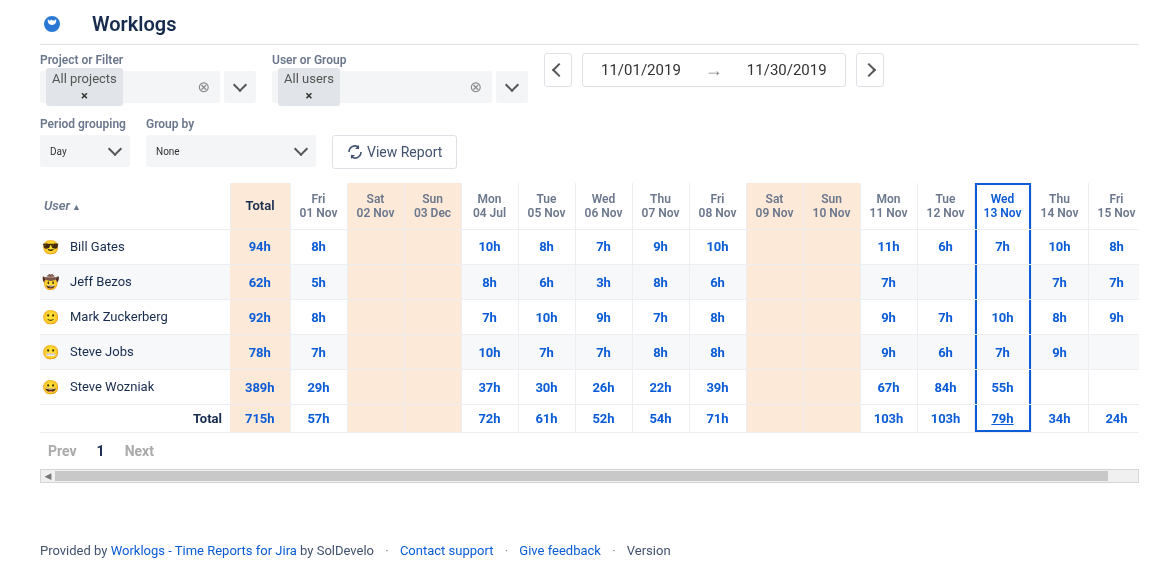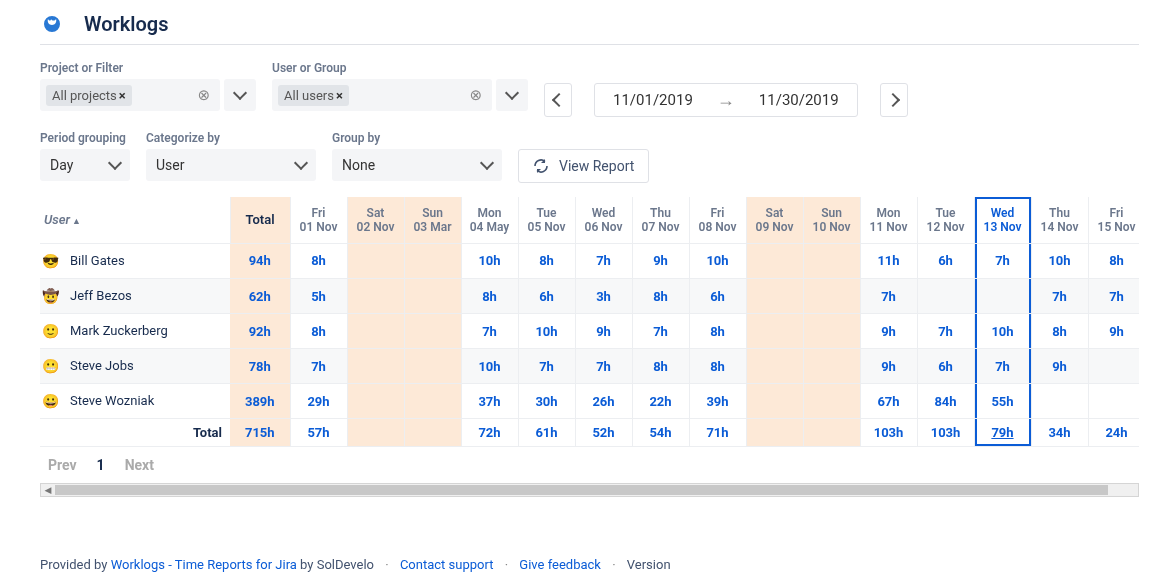--- a/index.html
+++ b/index.html
@@ -9,24 +9,24 @@
     font-size: 14px;
     color: #172b4d;
     background: #fff;
     width: 1159px;
     overflow: hidden;
   }
   .page { padding: 12px 20px 0 40px; }
   .title-row {
     display: flex;
     align-items: center;
-    gap: 20px;
+    gap: 28px;
     border-bottom: 1px solid #dfe1e6;
     padding-bottom: 8px;
-    margin-bottom: 16px;
+    margin-bottom: 8px;
   }
   .logo {
     width: 24px; height: 24px;
     display: inline-flex; align-items: center; justify-content: center;
   }
   .title-text {
     font-size: 20px;
     font-weight: 600;
     color: #172b4d;
   }
@@ -51,35 +51,36 @@
   }
   .chip {
     background: #e1e4e8;
     border-radius: 3px;
     padding: 3px 6px;
     display: inline-flex;
     align-items: center;
     gap: 2px;
     font-size: 13px;
     color: #555;
+    flex-direction: column;
   }
   .chip-x { font-weight: 700; cursor: pointer; color:#333; }
   .clear-icon { color:#888; cursor:pointer; font-weight:400; font-size:15px; padding:0 4px;}
   .dd-btn {
     background: #f4f5f7;
     border-radius: 3px;
     width: 32px; height: 32px;
     display: inline-flex; align-items: center; justify-content: center;
     cursor: pointer;
   }
   .chev { width: 10px; height: 10px; border-right: 2px solid #555; border-bottom: 2px solid #555; transform: rotate(45deg); margin-top:-4px; }
   .chev.left { transform: rotate(135deg); margin:0; margin-left:2px; }
   .chev.right { transform: rotate(-45deg); margin:0; margin-right:2px;}
   .date-range {
-    display: flex; align-items: center; gap: 22px; margin-top: 22px;
+    display: flex; align-items: center; gap: 10px;
   }
   .nav-btn {
     width: 28px; height: 34px;
     border:1px solid #dfe1e6;
     display:flex; align-items:center; justify-content:center;
     border-radius:3px; cursor:pointer;
     background:#fff;
   }
   .date-box {
     border:1px solid #dfe1e6;
@@ -91,29 +92,29 @@
     color:#333;
   }
   .date-arrow { color:#888; font-size:18px; }
   .select {
     background:#f4f5f7;
     border-radius:3px;
     height:32px;
     display:flex; align-items:center; justify-content:space-between;
     padding:0 10px;
     cursor:pointer;
-    font-size:14px;
+    font-size:10px;
     color:#333;
   }
   .select.sm { width: 90px; }
   .select.md { width: 170px; }
   .view-report-btn {
     border:1px solid #dfe1e6;
     height:34px;
-    display:inline-flex; align-items:center; gap:10px;
+    display:inline-flex; align-items:center; gap:4px;
     padding:0 14px;
     border-radius:3px; cursor:pointer;
     color:#42526e;
     font-size:14px;
   }
   .refresh-icon { width:16px; height:16px; }
 
   .table-wrap {
     margin-top: 14px;
     overflow: hidden;
@@ -266,27 +267,20 @@
           </div>
       </div>
     </div>
   </div>
 
   <div class="filter-row">
     <div class="filter-block">
       <span class="filter-label">Period grouping</span>
       <div class="select sm">
         <span>Day</span>
-        <span class="chev"></span>
-      </div>
-    </div>
-    <div class="filter-block">
-      <span class="filter-label">Categorize by</span>
-      <div class="select md">
-        <span>User</span>
         <span class="chev"></span>
       </div>
     </div>
     <div class="filter-block">
       <span class="filter-label">Group by</span>
       <div class="select md">
         <span>None</span>
         <span class="chev"></span>
       </div>
     </div>
@@ -330,25 +324,25 @@
             <th class="day">
               <span class="dow">Fri</span>
               <span class="dmo">01 Nov</span>
             </th>
             <th class="day nonworking-th">
               <span class="dow">Sat</span>
               <span class="dmo">02 Nov</span>
             </th>
             <th class="day nonworking-th">
               <span class="dow">Sun</span>
-              <span class="dmo">03 Mar</span>
+              <span class="dmo">03 Dec</span>
             </th>
             <th class="day">
               <span class="dow">Mon</span>
-              <span class="dmo">04 May</span>
+              <span class="dmo">04 Jul</span>
             </th>
             <th class="day">
               <span class="dow">Tue</span>
               <span class="dmo">05 Nov</span>
             </th>
             <th class="day">
               <span class="dow">Wed</span>
               <span class="dmo">06 Nov</span>
             </th>
             <th class="day">

